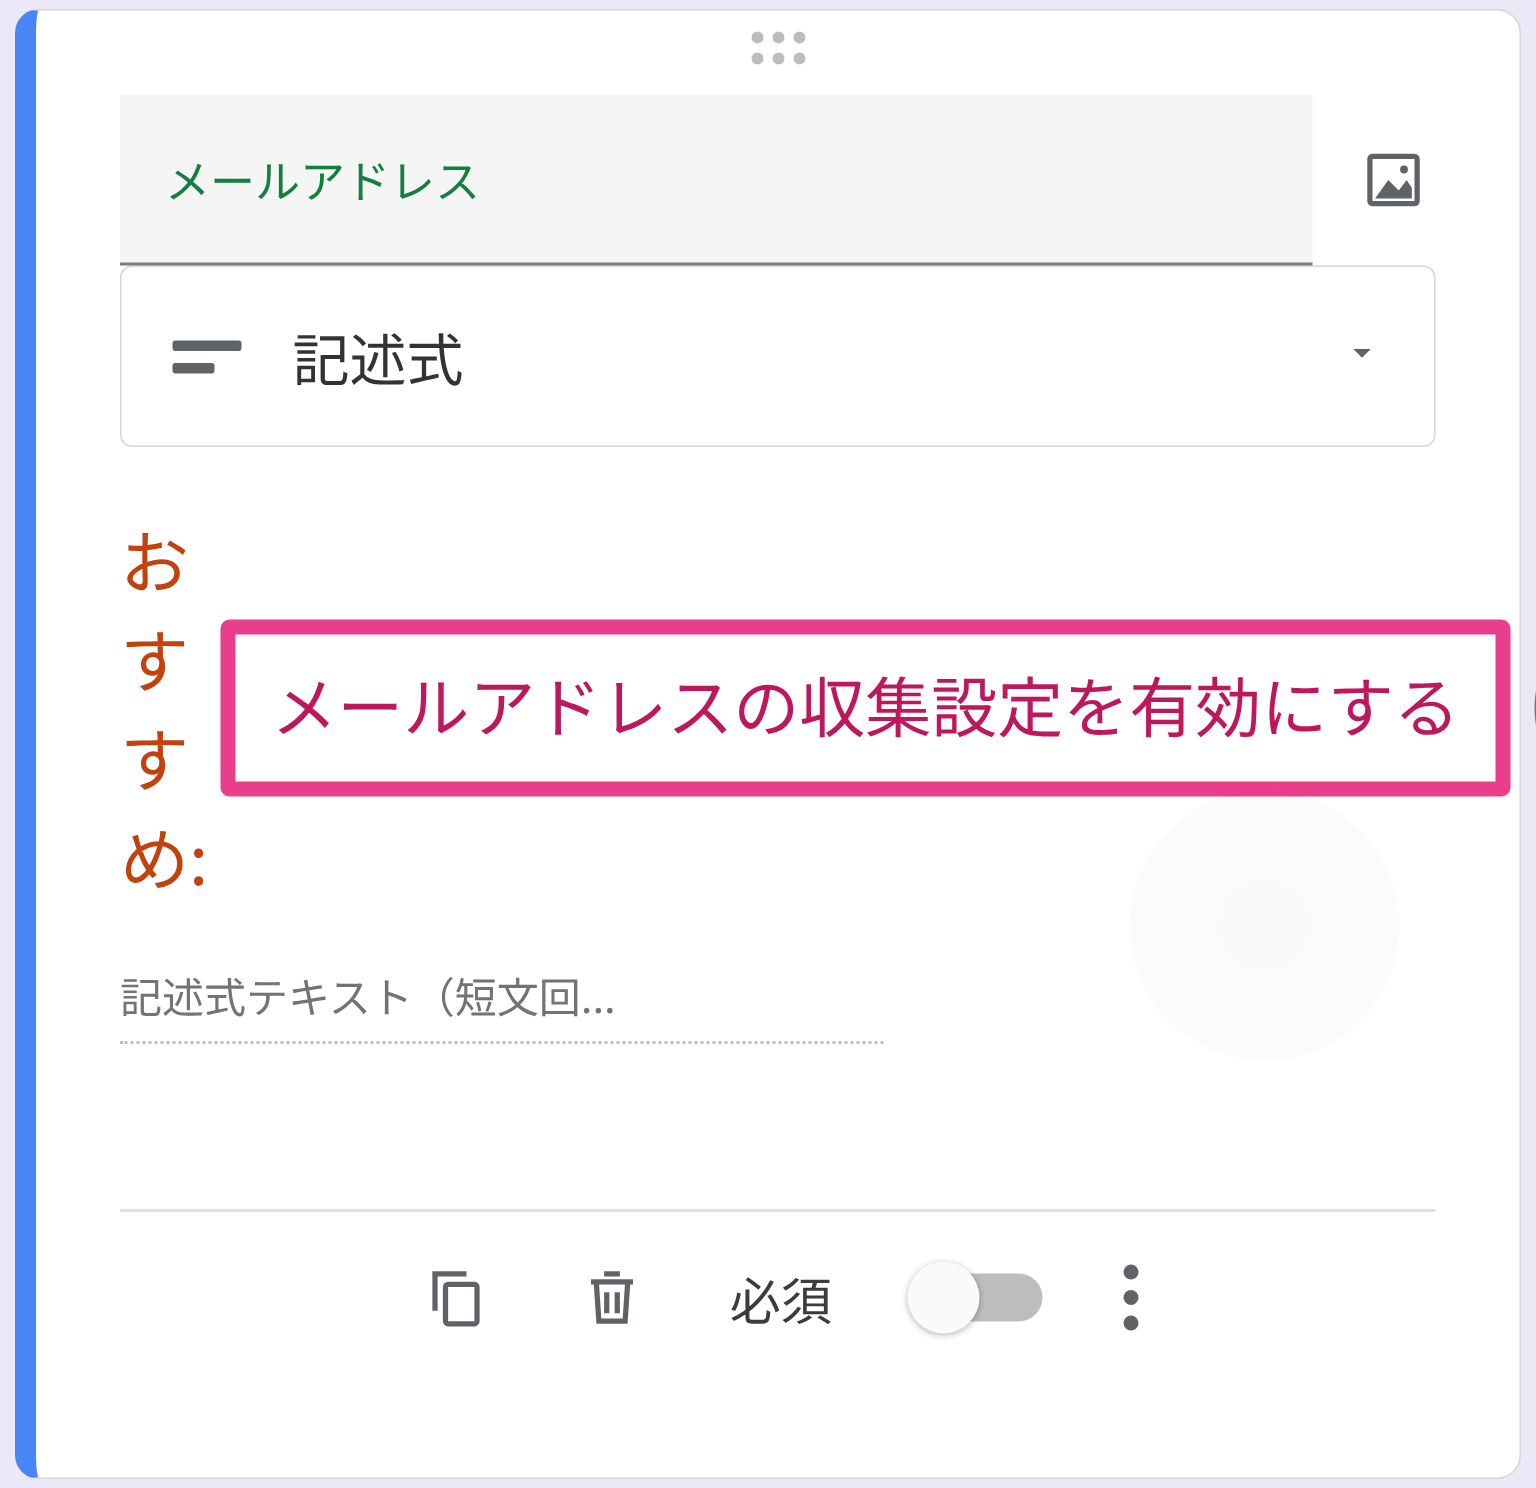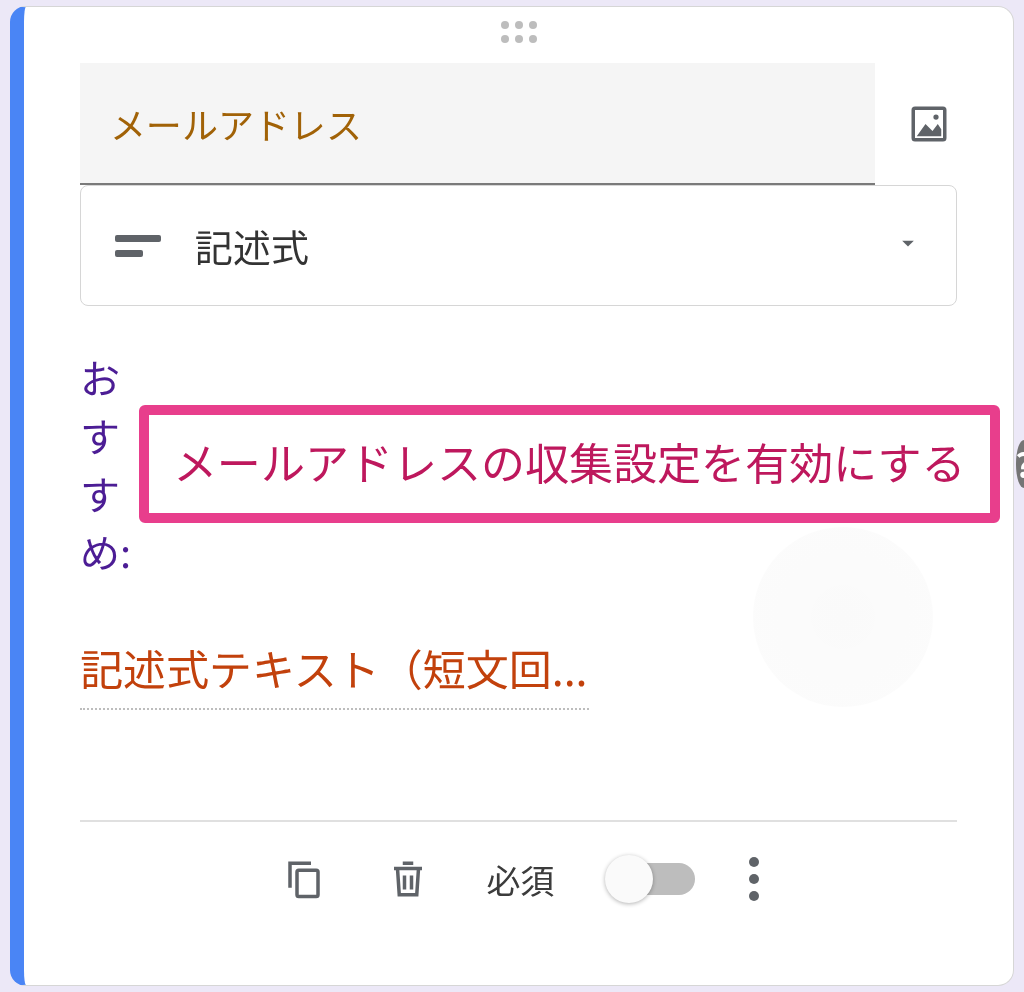--- a/index.html
+++ b/index.html
@@ -40,22 +40,22 @@
   }
   .title-row {
     display: flex; align-items: center; gap: 26px;
   }
   .title-input {
     flex: 1;
     background: #f5f5f5;
     border: none;
     border-bottom: 2px solid #7a7a7a;
     padding: 34px 30px;
-    font-size: 36px;
-    color: #a16207;
+    font-size: 30px;
+    color: #15803d;
     outline: none;
     font-family: inherit;
   }
   .img-icon-btn {
     width: 56px; height: 56px;
     display: flex; align-items: center; justify-content: center;
     cursor: pointer;
     color: #5f6368;
   }
   .img-icon-btn svg { width: 42px; height: 42px; }
@@ -78,43 +78,43 @@
   .dropdown-caret {
     color: #5f6368;
   }
   .dropdown-caret svg { width: 28px; height: 28px; }
 
   .suggest-row {
     margin-top: 42px;
     display: flex; align-items: center; gap: 8px;
   }
   .suggest-label {
-    font-size: 40px; color: #4c1d95;
+    font-size: 46px; color: #c2410c;
   }
   .suggest-link-box {
     border: 10px solid #e83e8c;
     border-radius: 6px;
     padding: 14px 24px 20px 24px;
   }
   .suggest-link {
     font-size: 44px; color: #be185d; white-space: nowrap;
     cursor: pointer;
   }
   .help-btn {
     width: 48px; height: 48px; border-radius: 50%;
     background: #757575; color: #fff;
     display: flex; align-items: center; justify-content: center;
     font-size: 32px; font-weight: bold;
     margin-left: 8px;
     cursor: pointer;
   }
 
   .answer-placeholder {
-    margin-top: 56px;
-    font-size: 43px; color: #c2410c;
+    margin-top: 40px;
+    font-size: 28px; color: #737373;
     border-bottom: 2px dotted #bdbdbd;
     width: 58%;
     padding-bottom: 10px;
   }
 
   .divider {
     margin-top: 110px;
     height: 2px; background: #e0e0e0;
   }
 

